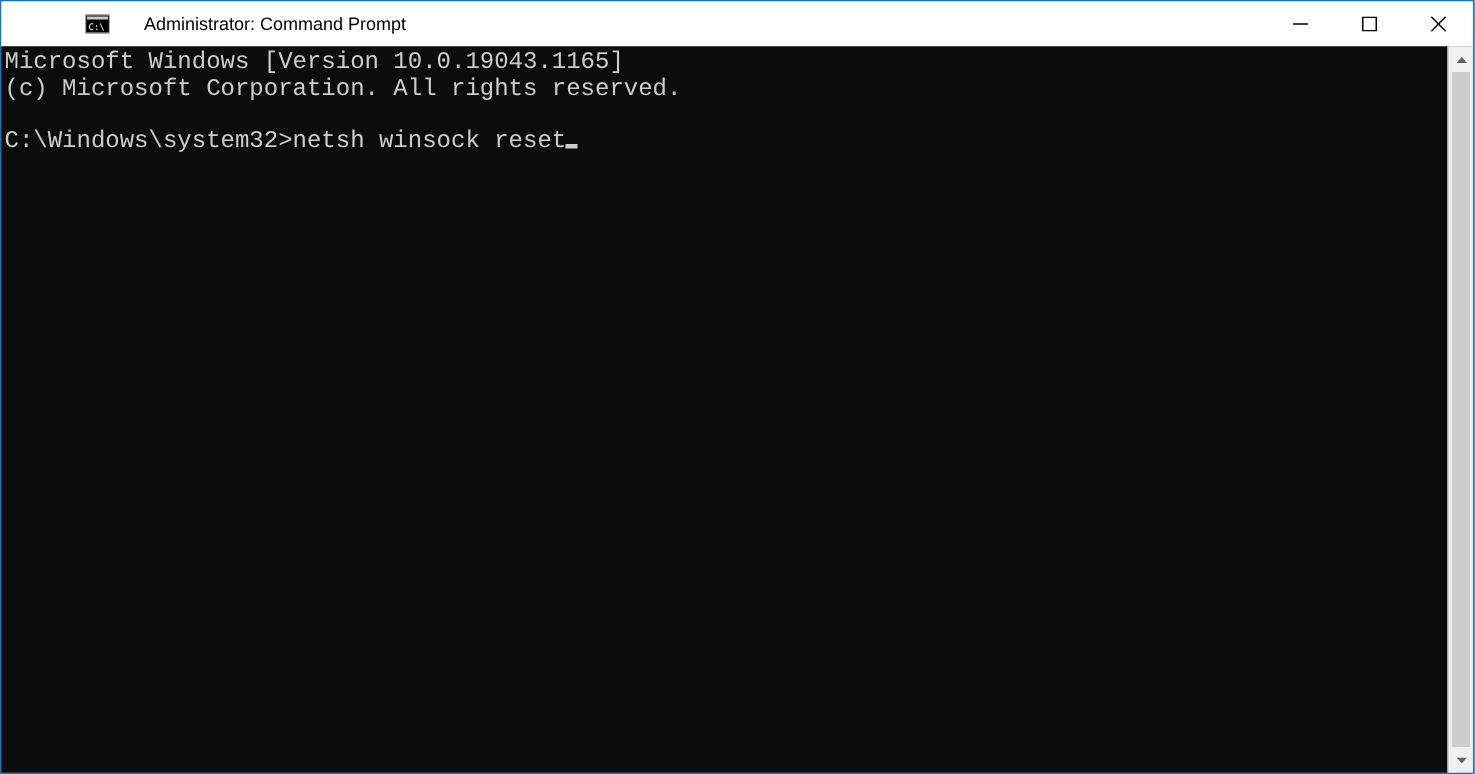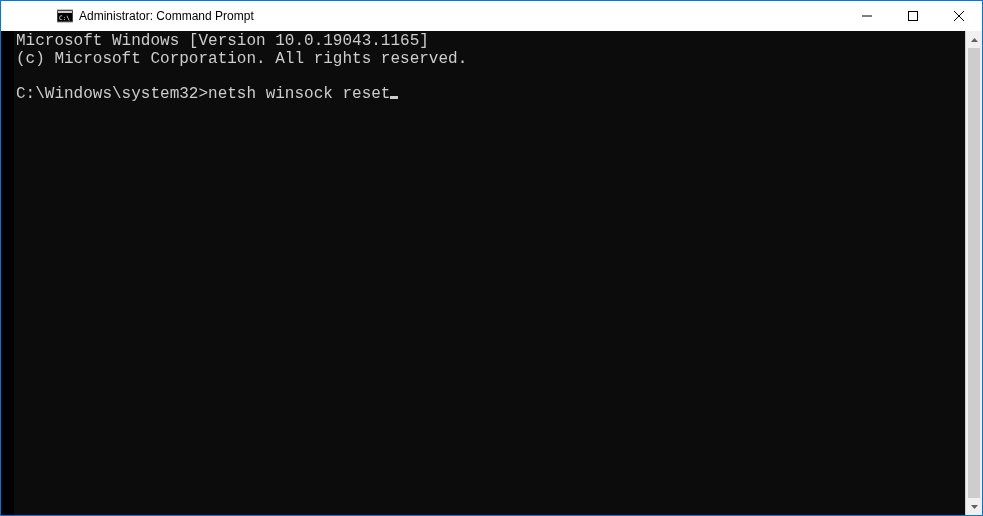--- a/index.html
+++ b/index.html
@@ -27,21 +27,21 @@
       background: #fff;
       display: flex;
       align-items: center;
       justify-content: space-between;
       padding-left: 8px;
       flex-shrink: 0;
     }
     .titlebar-left {
       display: flex;
       align-items: center;
-      gap: 6px;
+      gap: 23px;
       padding-left: 48px;
     }
     .app-icon {
       width: 16px;
       height: 16px;
       display: inline-block;
     }
     .title-text {
       font-size: 12px;
       color: #000;
@@ -61,21 +61,20 @@
       cursor: pointer;
     }
     .win-btn svg {
       pointer-events: none;
     }
     .content-area {
       flex: 1;
       display: flex;
       background: #000;
       min-height: 0;
-      padding-left: 13px;
     }
     .terminal {
       flex: 1;
       background: #0c0c0c;
       color: #cccccc;
       font-family: Consolas, "Courier New", monospace;
       font-size: 16px;
       line-height: 1.1;
       padding: 2px 0 0 2px;
       white-space: pre;

